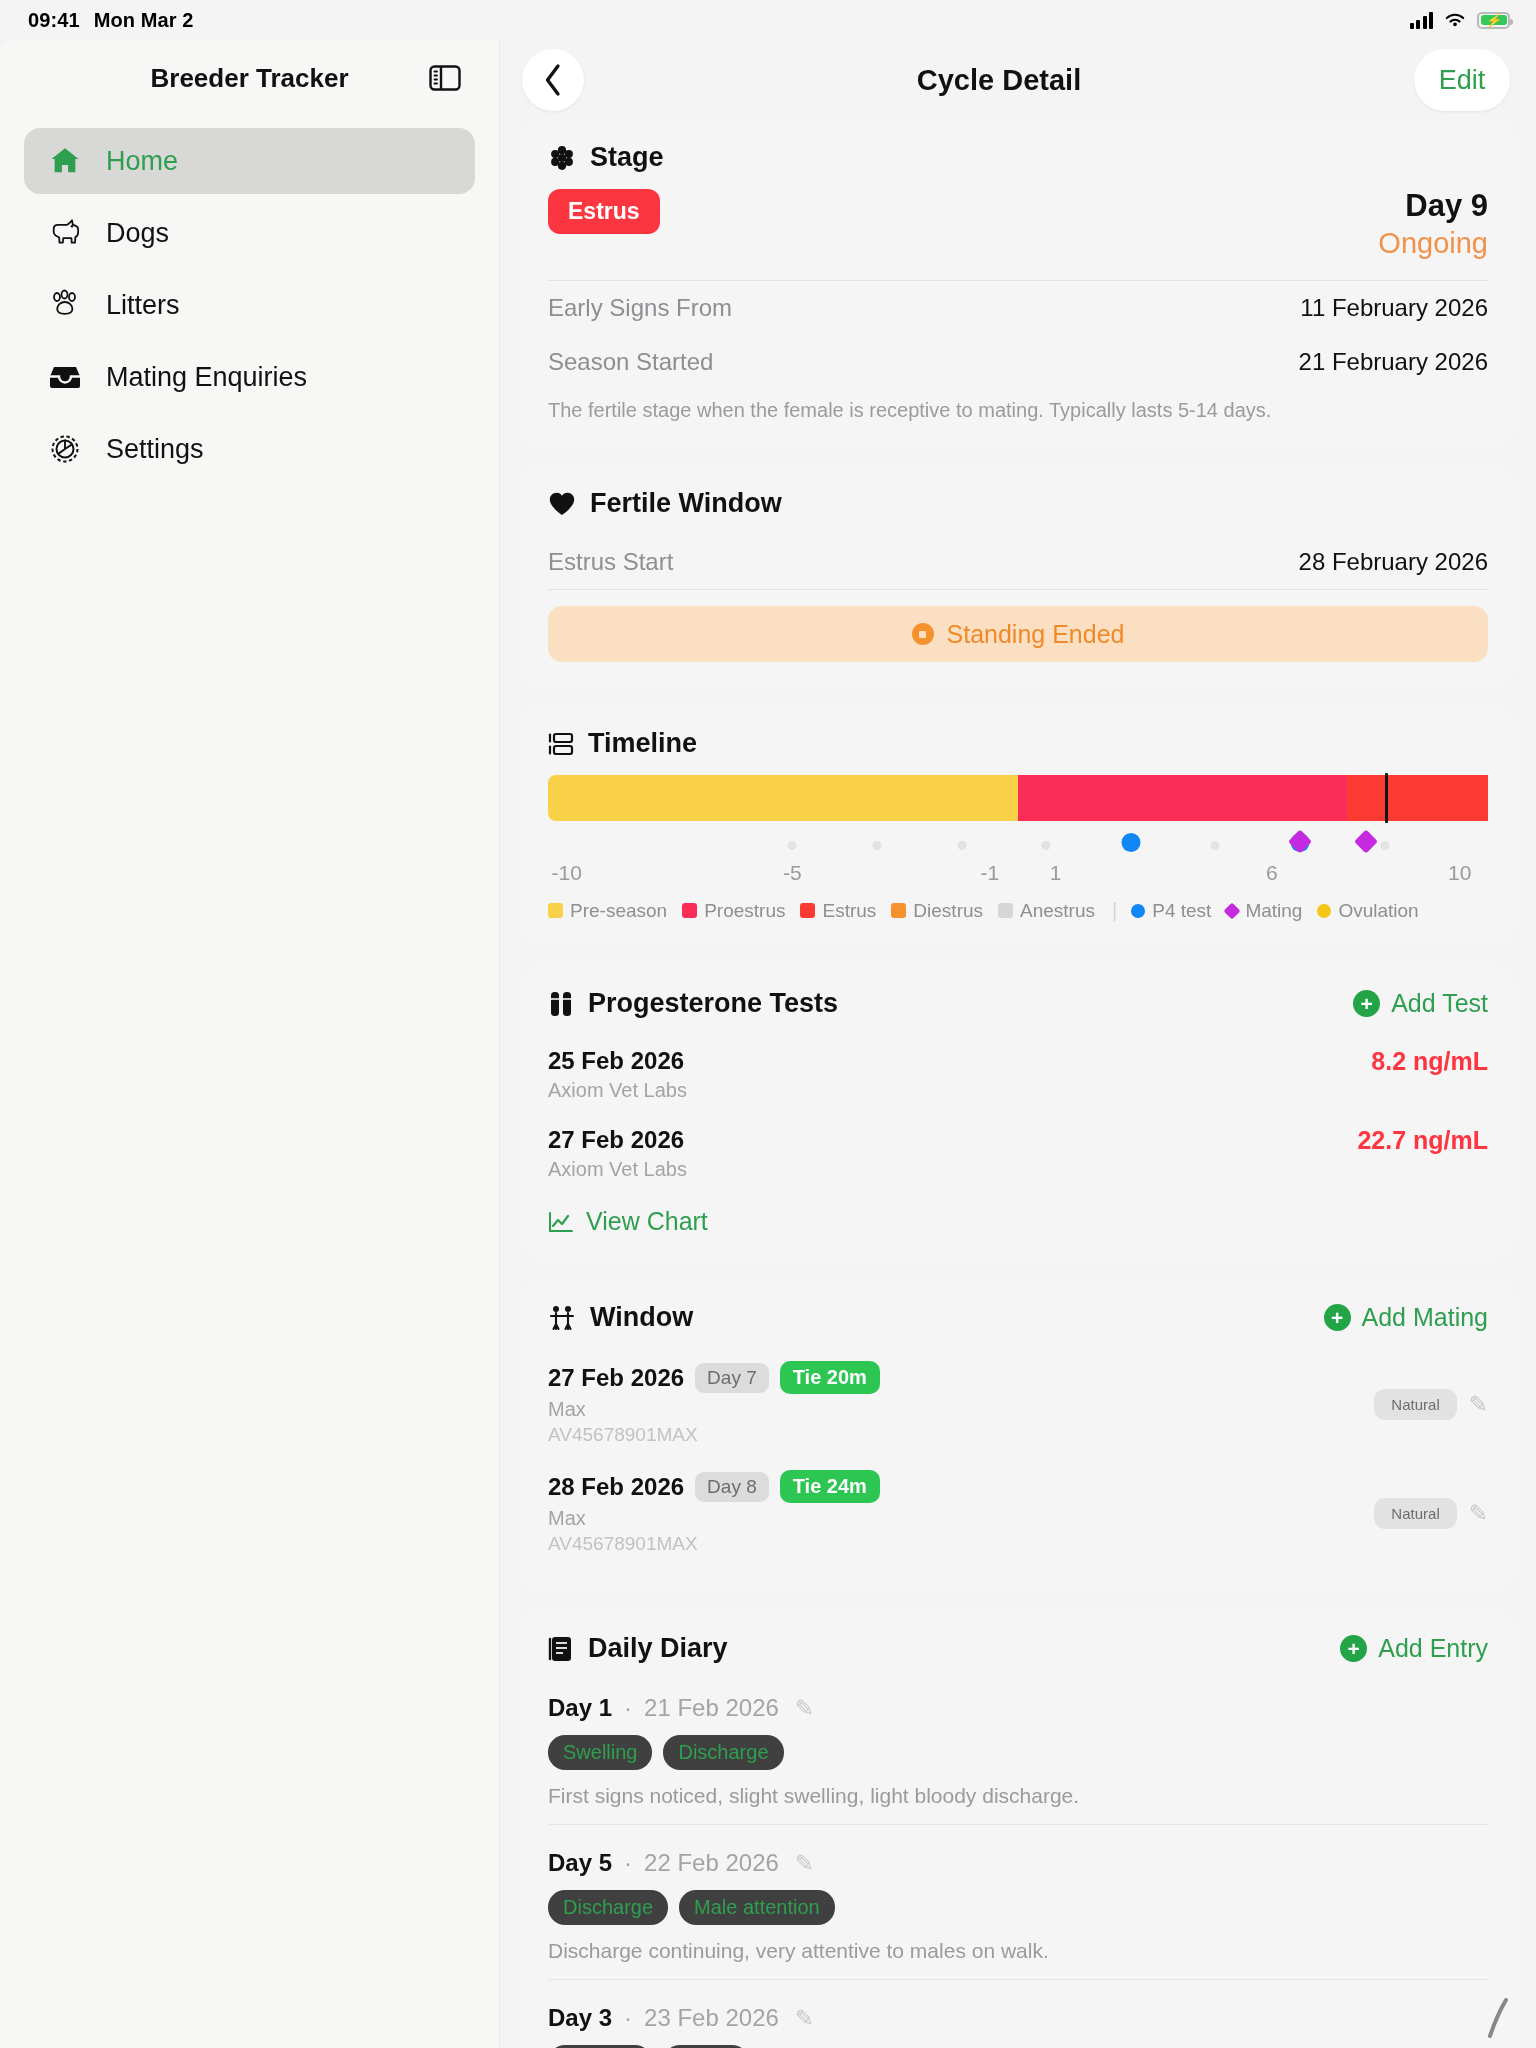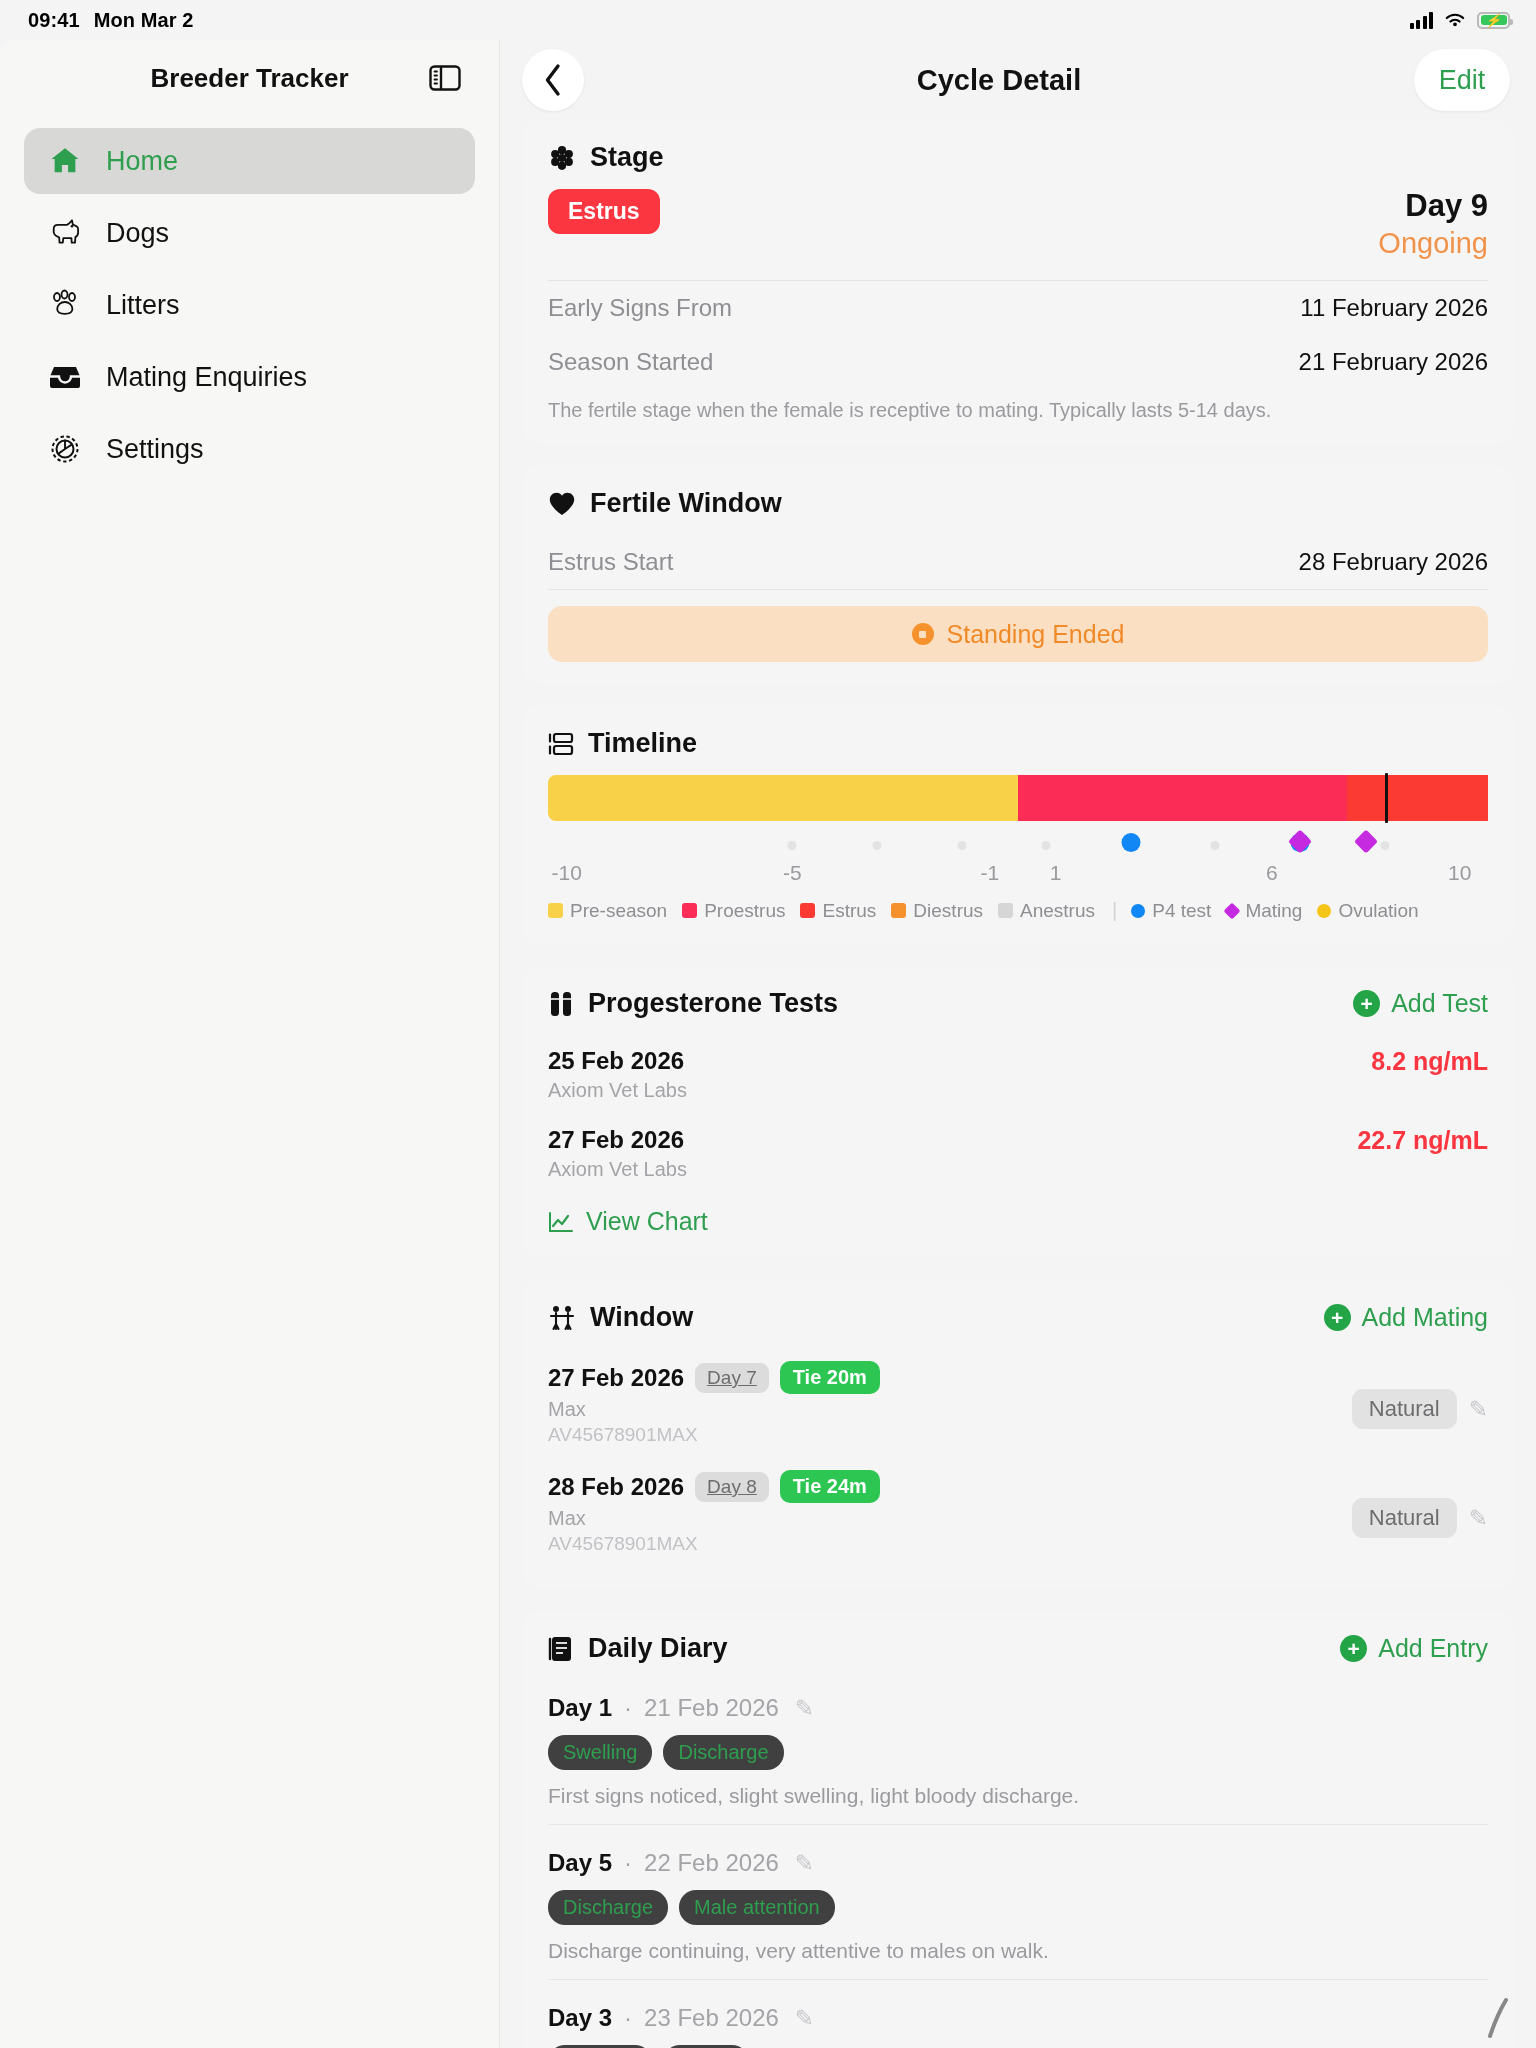--- a/index.html
+++ b/index.html
@@ -92,23 +92,23 @@
   .lg .cir { width: 14px; height: 14px; border-radius: 50%; }
   .lg .dia { width: 12px; height: 12px; transform: rotate(45deg); border-radius: 2px; }
   .lg-sep { color: #d3d3d3; font-size: 20px; margin: 0 6px 0 2px; }
 
   
   .row { display: flex; align-items: flex-start; justify-content: space-between; padding: 12px 0; }
   .r-main .r-top { font-size: 24px; font-weight: 600; color: #111; display: flex; align-items: center; gap: 11px; }
   .r-sub { font-size: 20px; color: #a4a4a8; margin-top: 4px; }
   .r-sub2 { font-size: 19px; color: #c2c2c6; margin-top: 3px; }
   .val-red { font-size: 25px; font-weight: 700; color: #fb3640; }
-  .tag-grey { background: #dcdcdc; color: #6d6d70; font-size: 19px; padding: 4px 12px; border-radius: 9px; font-weight: 500; text-decoration: underline; }
+  .tag-grey { background: #dcdcdc; color: #6d6d70; font-size: 19px; padding: 4px 12px; border-radius: 9px; font-weight: 500; }
   .tag-green { background: #2dc653; color: #fff; font-size: 20px; padding: 5px 13px; border-radius: 10px; font-weight: 600; }
-  .tag-nat { background: #e2e2e2; color: #6d6d70; font-size: 22px; padding: 7px 17px; border-radius: 11px; }
+  .tag-nat { background: #e2e2e2; color: #6d6d70; font-size: 15px; padding: 7px 17px; border-radius: 11px; }
   .pen { color: #c7c7cc; font-size: 23px; margin-left: 12px; }
   .view-chart { display: flex; align-items: center; gap: 12px; color: #2e9e4f; font-size: 25px; margin-top: 14px; cursor: pointer; }
 
   .diary-entry { padding: 14px 0 10px; }
   .d-head { display: flex; align-items: center; gap: 12px; font-size: 24px; color: #a4a4a8; }
   .d-head b { color: #111; font-weight: 700; text-align: right; }
   .chips { display: flex; gap: 11px; margin-top: 13px; }
   .chip { background: #404040; color: #2e9e4f; font-size: 20px; padding: 6px 15px; border-radius: 17px; }
   .d-note { font-size: 21px; color: #9a9a9f; margin-top: 14px; }
   .d-div { height: 1px; background: #e6e6e6; margin-top: 16px; }

